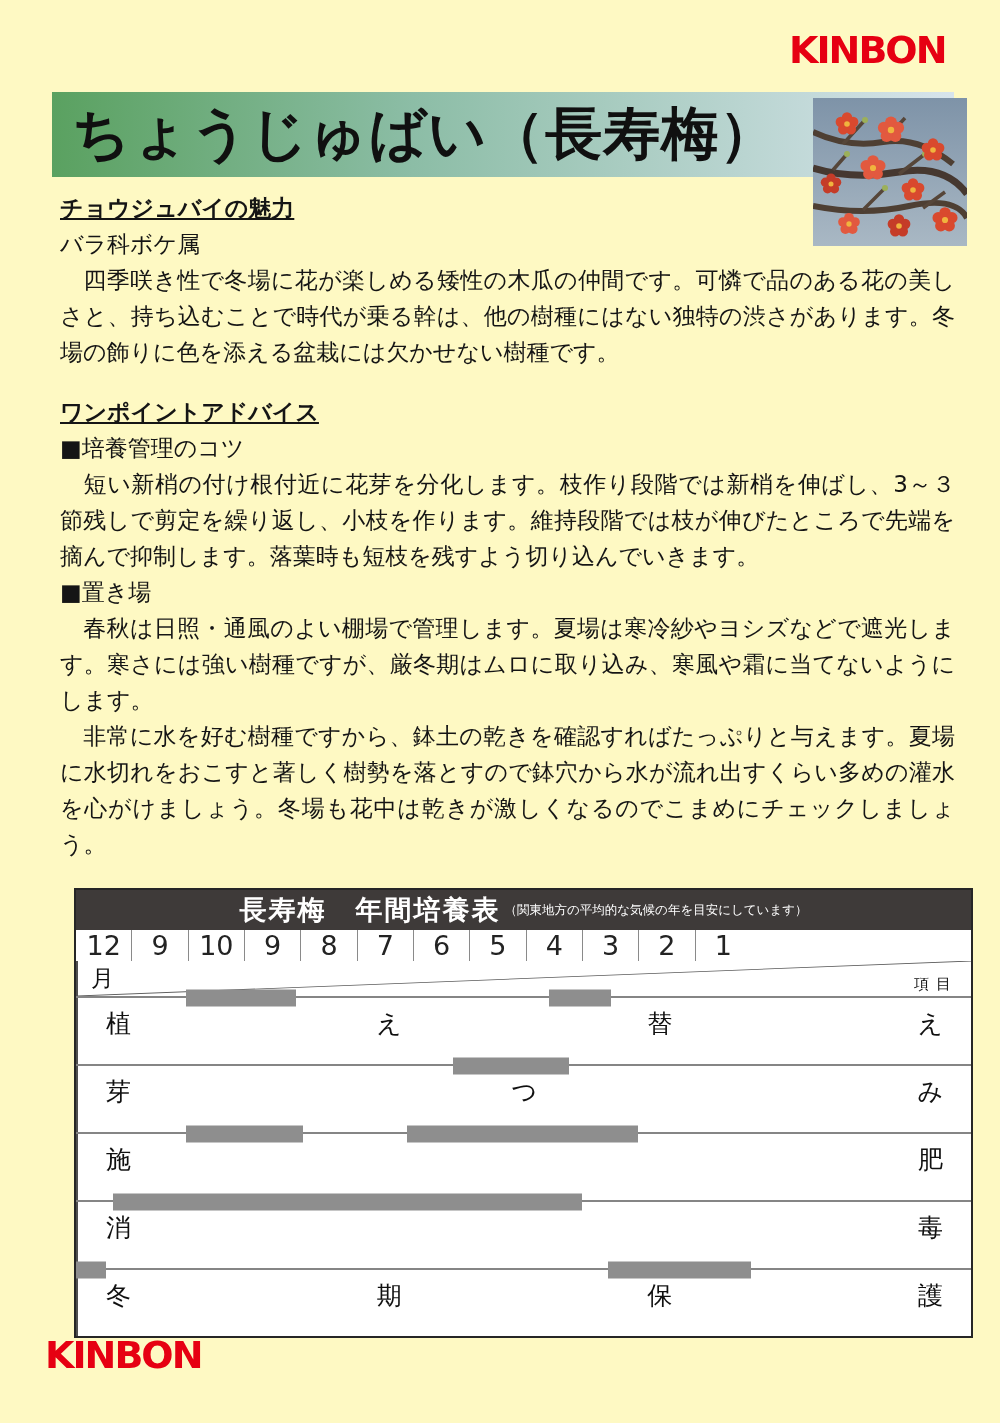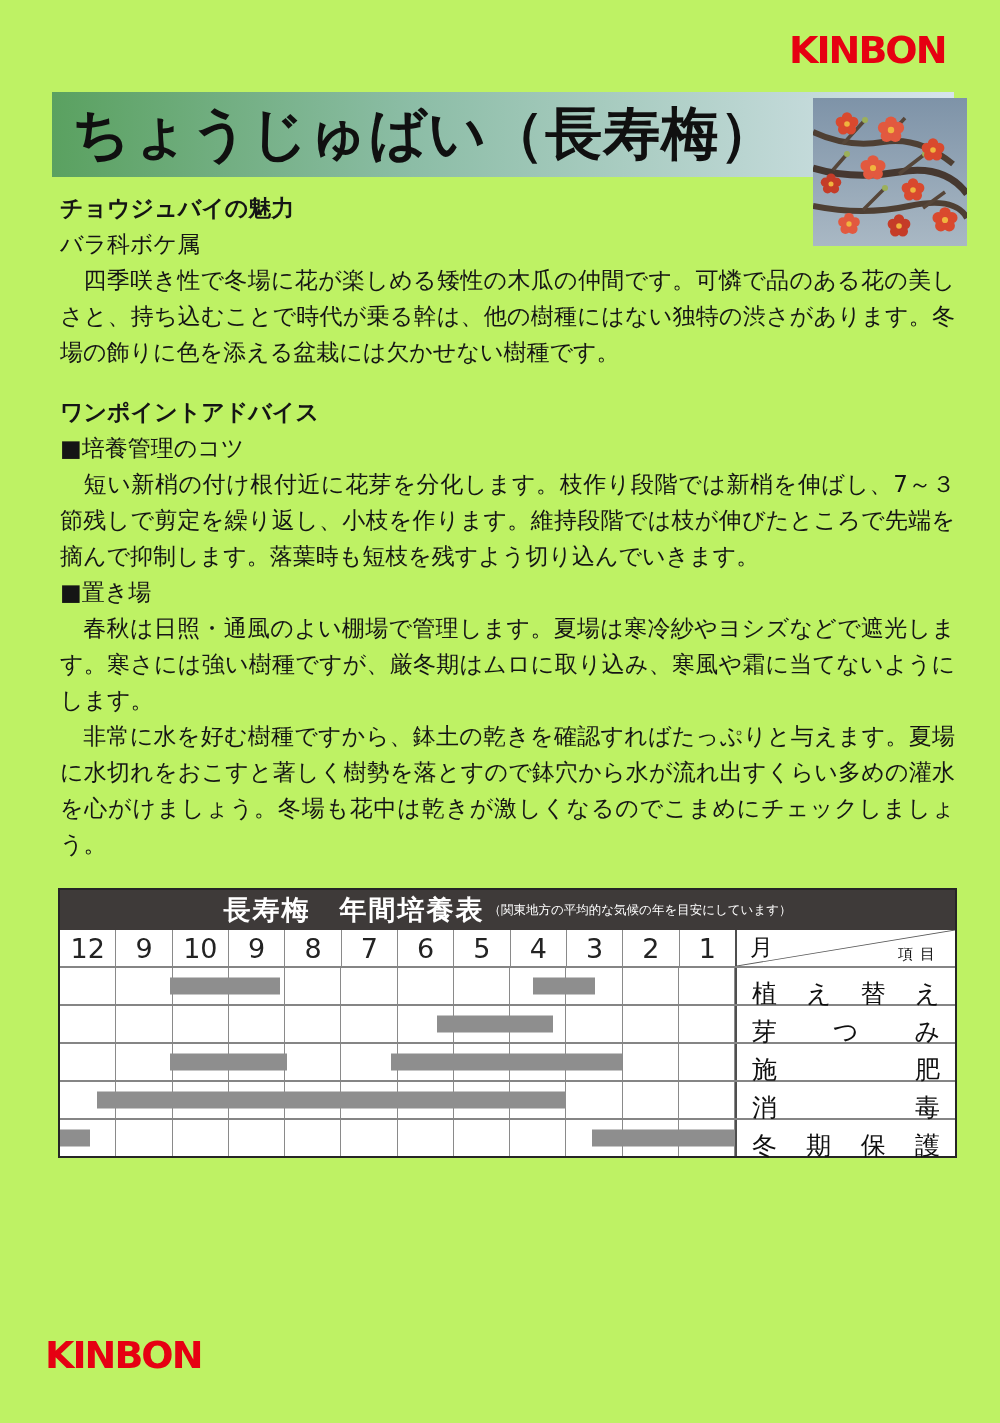--- a/index.html
+++ b/index.html
@@ -1,51 +1,51 @@
 <!DOCTYPE html>
 <html><head>
 <meta charset="utf-8">
 <style>
   html,body{margin:0;padding:0;background:#ffffff;}
-  .page{position:relative;width:1000px;height:1423px;background:#bef264;overflow:hidden;
+  .page{position:relative;width:1000px;height:1423px;background:#fef9c3;overflow:hidden;
         font-family:"DejaVu Sans","Liberation Sans",sans-serif;color:#1c1c1c;}
   
   .brand{position:absolute;font-weight:900;font-size:38px;letter-spacing:-2px;
          font-family:"DejaVu Sans",sans-serif;white-space:nowrap;}
   .brand-top{top:28px;left:789px;}
   .brand-bottom{top:1333px;left:45px;}
   
   .title-banner{position:absolute;left:52px;top:92px;width:902px;height:85px;display:flex;align-items:center;}
   .title-banner .t{font-family:"DejaVu Serif","Liberation Serif",serif;font-weight:700;font-size:57px;
                    letter-spacing:1px;padding-left:20px;color:#101010;white-space:nowrap;}
   
   .photo{position:absolute;left:813px;top:98px;width:154px;height:148px;}
   .photo svg{display:block;width:100%;height:100%;}
   
   .content{position:absolute;left:60px;top:190px;width:895px;font-size:23px;line-height:36px;
            text-align:justify;color:#151515;}
-  .h{font-weight:700;}
+  .h{font-weight:700;text-decoration:underline;}
   .gap-top{margin-top:24px;}
   .para{margin:0;}
   
-  .chart{position:absolute;left:58px;top:888px;width:899px;box-sizing:border-box;
+  .chart{position:absolute;left:74px;top:888px;width:899px;box-sizing:border-box;
          border:2px solid #262626;background:#ffffff;}
   .chart-title-bar{height:40px;display:flex;align-items:center;justify-content:center;color:#fff;}
   .chart-title-main{font-family:"DejaVu Serif","Liberation Serif",serif;font-weight:700;
                     font-size:27px;letter-spacing:2px;white-space:nowrap;}
   .chart-title-sub{font-size:12.5px;margin-left:4px;white-space:nowrap;}
-  .chart-row{display:flex;height:36px;border-top:2px solid #858585;}
+  .chart-row{display:flex;height:66px;border-top:2px solid #858585;flex-direction:column;}
   .chart-row.no-top{border-top:none;}
   .month-area{position:relative;width:675px;min-width:675px;display:flex;box-sizing:border-box;}
   .mcell{flex:1 1 0;border-right:1px solid #8a8a8a;box-sizing:border-box;}
   .mcell:last-child{border-right:none;}
   .month-num{display:flex;align-items:center;justify-content:center;font-size:27px;color:#232323;}
   .label-cell{flex:1;box-sizing:border-box;border-left:2px solid #4f4f4f;
               font-family:"DejaVu Serif","Liberation Serif",serif;font-size:25px;color:#101010;
-              padding:0 15px;line-height:51px;text-align:justify;text-align-last:justify;}
+              padding:0 28px;line-height:51px;text-align:justify;text-align-last:justify;}
   .corner{position:relative;padding:0;text-align:left;text-align-last:left;}
   .corner .moon{position:absolute;top:1px;left:13px;font-size:23px;line-height:1.4;}
   .corner .item{position:absolute;bottom:1px;right:13px;font-size:15px;line-height:1.4;letter-spacing:7px;}
   .corner svg{position:absolute;left:0;top:0;width:100%;height:100%;}
   .bar{position:absolute;top:50%;transform:translateY(-50%);height:17px;}
 </style>
 </head>
 <body>
 
 <div class="page">
@@ -93,21 +93,21 @@
     </svg>
   </div>
 
   <div class="content">
     <div class="h">チョウジュバイの魅力</div>
     <div>バラ科ボケ属</div>
     <p class="para">　四季咲き性で冬場に花が楽しめる矮性の木瓜の仲間です。可憐で品のある花の美しさと、持ち込むことで時代が乗る幹は、他の樹種にはない独特の渋さがあります。冬場の飾りに色を添える盆栽には欠かせない樹種です。</p>
     <div class="h gap-top">ワンポイントアドバイス</div>
     <div id="advice-items">
         <div>■培養管理のコツ</div>
-        <p class="para">　短い新梢の付け根付近に花芽を分化します。枝作り段階では新梢を伸ばし、7～３節残しで剪定を繰り返し、小枝を作ります。維持段階では枝が伸びたところで先端を摘んで抑制します。落葉時も短枝を残すよう切り込んでいきます。</p>
+        <p class="para">　短い新梢の付け根付近に花芽を分化します。枝作り段階では新梢を伸ばし、3～３節残しで剪定を繰り返し、小枝を作ります。維持段階では枝が伸びたところで先端を摘んで抑制します。落葉時も短枝を残すよう切り込んでいきます。</p>
         <div>■置き場</div>
         <p class="para">　春秋は日照・通風のよい棚場で管理します。夏場は寒冷紗やヨシズなどで遮光します。寒さには強い樹種ですが、厳冬期はムロに取り込み、寒風や霜に当てないようにします。</p>
         <p class="para">　非常に水を好む樹種ですから、鉢土の乾きを確認すればたっぷりと与えます。夏場に水切れをおこすと著しく樹勢を落とすので鉢穴から水が流れ出すくらい多めの灌水を心がけましょう。冬場も花中は乾きが激しくなるのでこまめにチェックしましょう。</p>
       </div>
   </div>
 
   <div class="chart">
     <div class="chart-title-bar" style="background: rgb(62, 58, 57);">
       <span class="chart-title-main">長寿梅　年間培養表</span>
       <span class="chart-title-sub">（関東地方の平均的な気候の年を目安にしています）</span>

